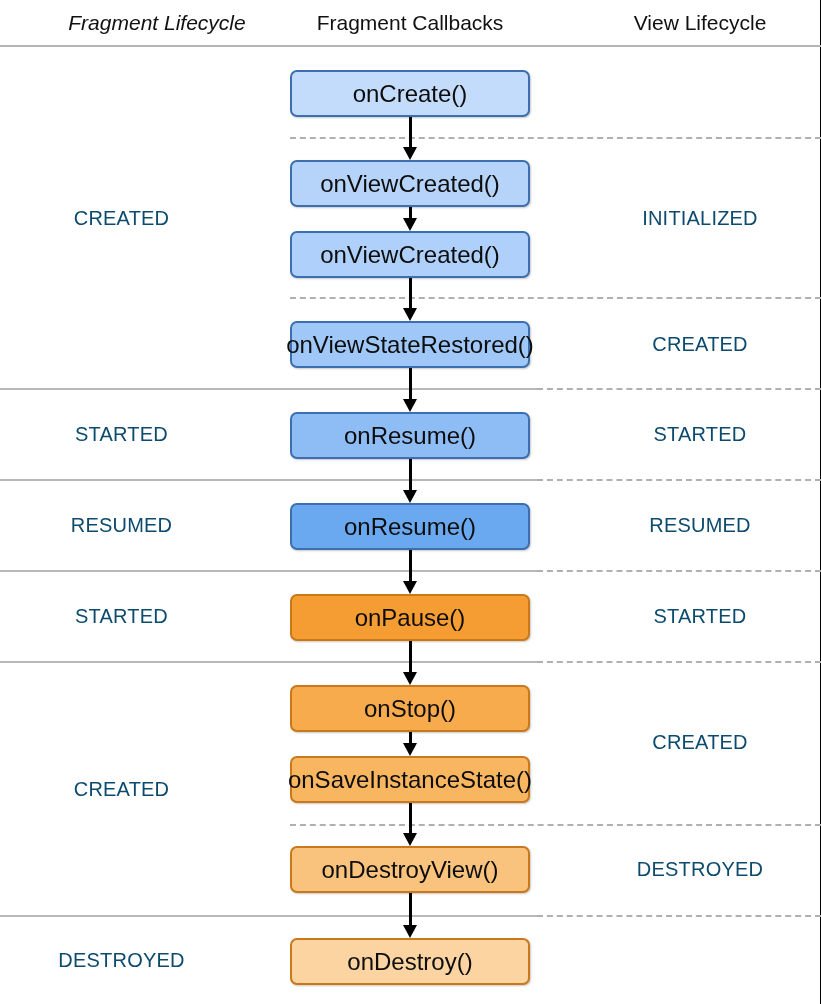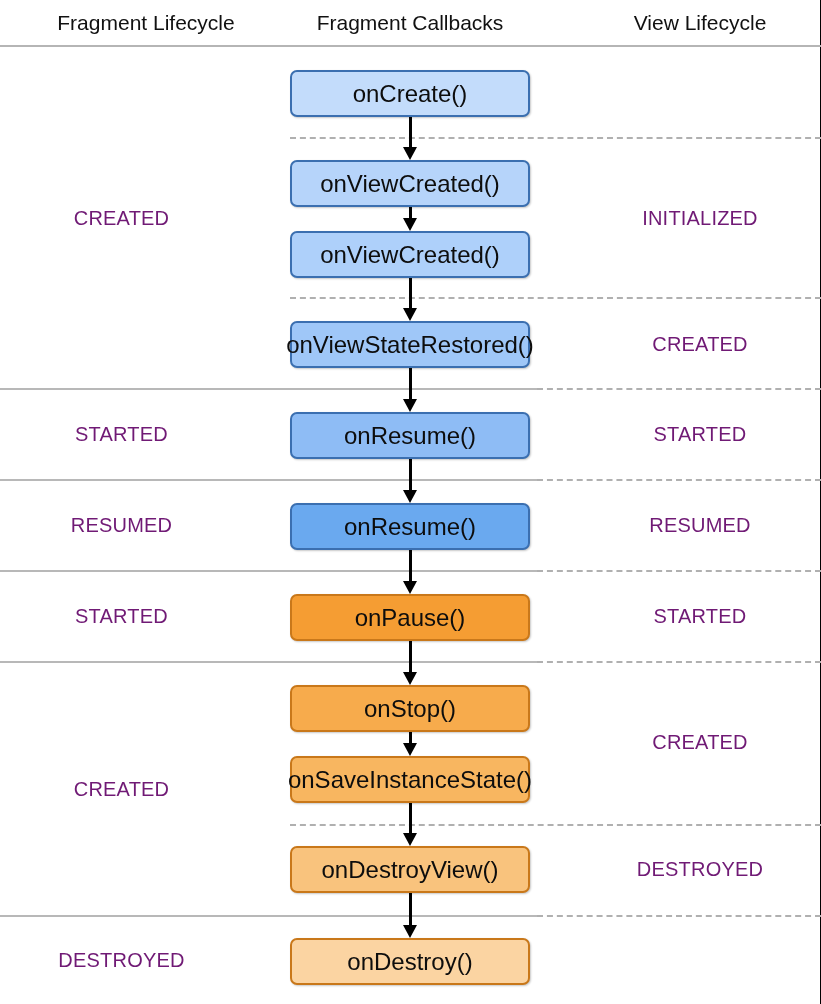--- a/index.html
+++ b/index.html
@@ -15,21 +15,21 @@
   .hdr{position:absolute;top:0;height:46px;line-height:46px;
        font-size:21px;color:#111;text-align:center;white-space:nowrap;}
   .hdr-rule{position:absolute;left:0;top:45px;width:821px;height:2px;
             background:#b5b5b5;}
 
   
   .div-solid{position:absolute;left:0;height:2px;background:#b8b8b8;}
   .div-dash{position:absolute;height:0;border-top:2px dashed #b0b0b0;}
 
   
-  .state{position:absolute;font-size:20px;color:#701a75;
+  .state{position:absolute;font-size:20px;color:#0c4a6e;
          text-align:center;white-space:nowrap;letter-spacing:.2px;}
 
   
   .box{position:absolute;left:290px;width:240px;height:47px;
        box-sizing:border-box;border-radius:7px;
        display:flex;align-items:center;justify-content:center;
        font-size:24px;color:#0d0d0d;white-space:nowrap;
        box-shadow:1px 1px 2px rgba(0,0,0,.22);}
 
   
@@ -37,21 +37,21 @@
   .arrow .stem{position:absolute;left:6px;top:0;width:3px;background:#000;}
   .arrow .head{position:absolute;left:0;width:0;height:0;
     border-left:7.5px solid transparent;border-right:7.5px solid transparent;
     border-top:13px solid #000;}
 </style>
 </head>
 <body>
 
 <div id="stage">
 
-  <div class="hdr" style="left:1px;width:290px;">Fragment Lifecycle</div>
+  <div class="hdr" style="left:12px;width:290px;font-style:italic;">Fragment Lifecycle</div>
   <div class="hdr" style="left:290px;width:240px;">Fragment Callbacks</div>
   <div class="hdr" style="left:560px;width:280px;">View Lifecycle</div>
   <div class="hdr-rule"></div>
 
   <div id="dividers">
       <div class="div-dash" style="left: 290px; width: 531px; top: 137px;"></div>
       <div class="div-dash" style="left: 290px; width: 531px; top: 297px;"></div>
       <div class="div-solid" style="width: 537px; top: 388px;"></div>
       <div class="div-dash" style="left: 537px; width: 284px; top: 388px;"></div>
       <div class="div-solid" style="width: 537px; top: 479px;"></div>

